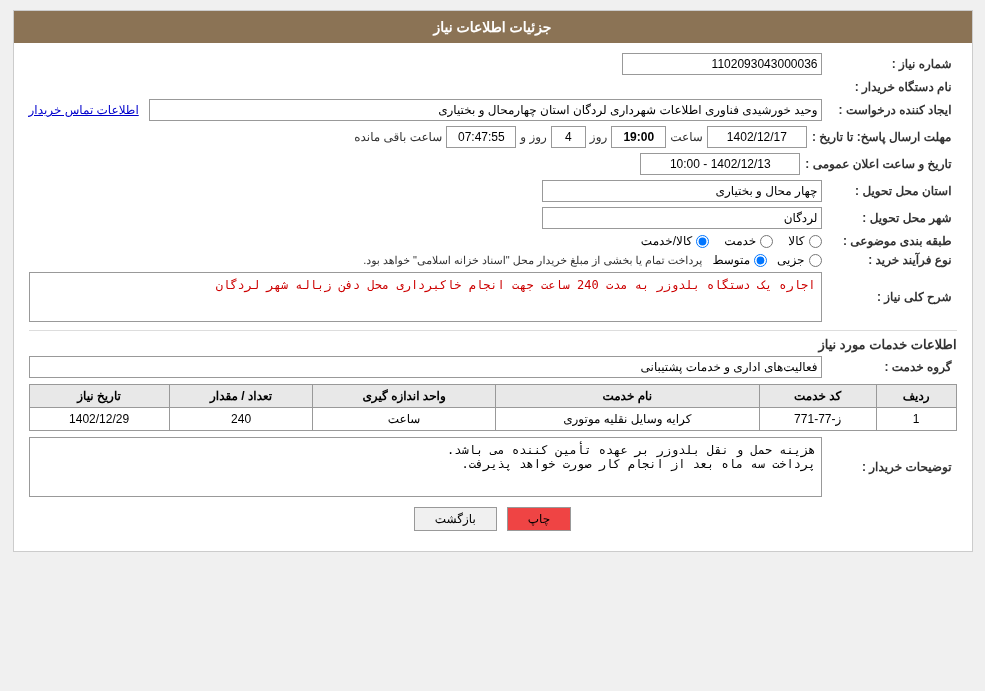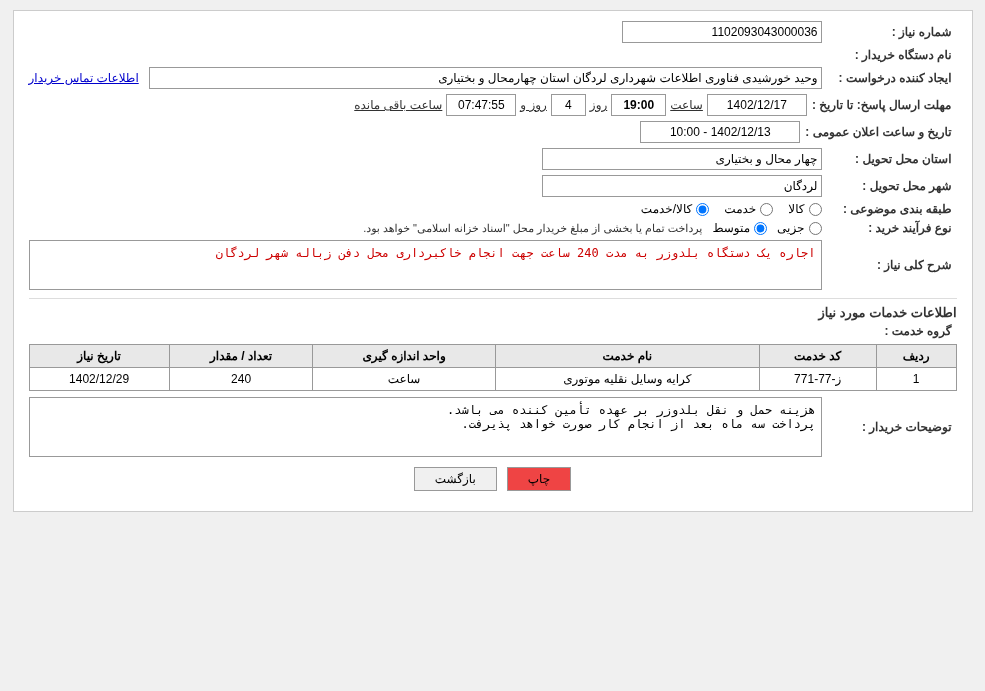--- a/index.html
+++ b/index.html
@@ -72,21 +72,20 @@
     }
     .date-box.days {
       width: 35px;
     }
     .date-box.counter {
       width: 70px;
     }
     .small-label {
       white-space: nowrap;
       color: #333;
-      text-decoration: underline;
     }
     .radio-row {
       display: flex;
       align-items: center;
       gap: 15px;
       flex: 1;
       direction: rtl;
     }
     .radio-item {
       display: flex;
@@ -192,20 +191,23 @@
       align-items: center;
       direction: rtl;
       margin-bottom: 5px;
       gap: 5px;
     }
   </style>
 </head>
 <body>
 
 <div class="main-container">
+  <div class="header">
+    <span>جزئیات اطلاعات نیاز</span>
+  </div>
   <div class="content inner-content">
 
     <div class="flex-row">
       <span class="label">شماره نیاز :</span>
       <div class="value-box" style="max-width:200px;">1102093043000036</div>
     </div>
 
     <div class="flex-row">
       <span class="label">نام دستگاه خریدار :</span>
     </div>
@@ -280,20 +282,21 @@
 
     <div class="flex-row">
       <span class="label">شرح کلی نیاز :</span>
       <textarea class="description-box" readonly="" style="">اجاره یک دستگاه بلدوزر به مدت 240 ساعت جهت انجام خاکبرداری محل دفن زباله شهر لردگان</textarea>
     </div>
 
     <div class="section-title">اطلاعات خدمات مورد نیاز</div>
 
     <div class="flex-row">
       <span class="label">گروه خدمت :</span>
+      <div class="value-box">فعالیت‌های اداری و خدمات پشتیبانی</div>
     </div>
 
     <div class="table-container">
       <table class="need-table">
         <thead>
           <tr>
             <th>ردیف</th>
             <th>کد خدمت</th>
             <th>نام خدمت</th>
             <th>واحد اندازه گیری</th>

